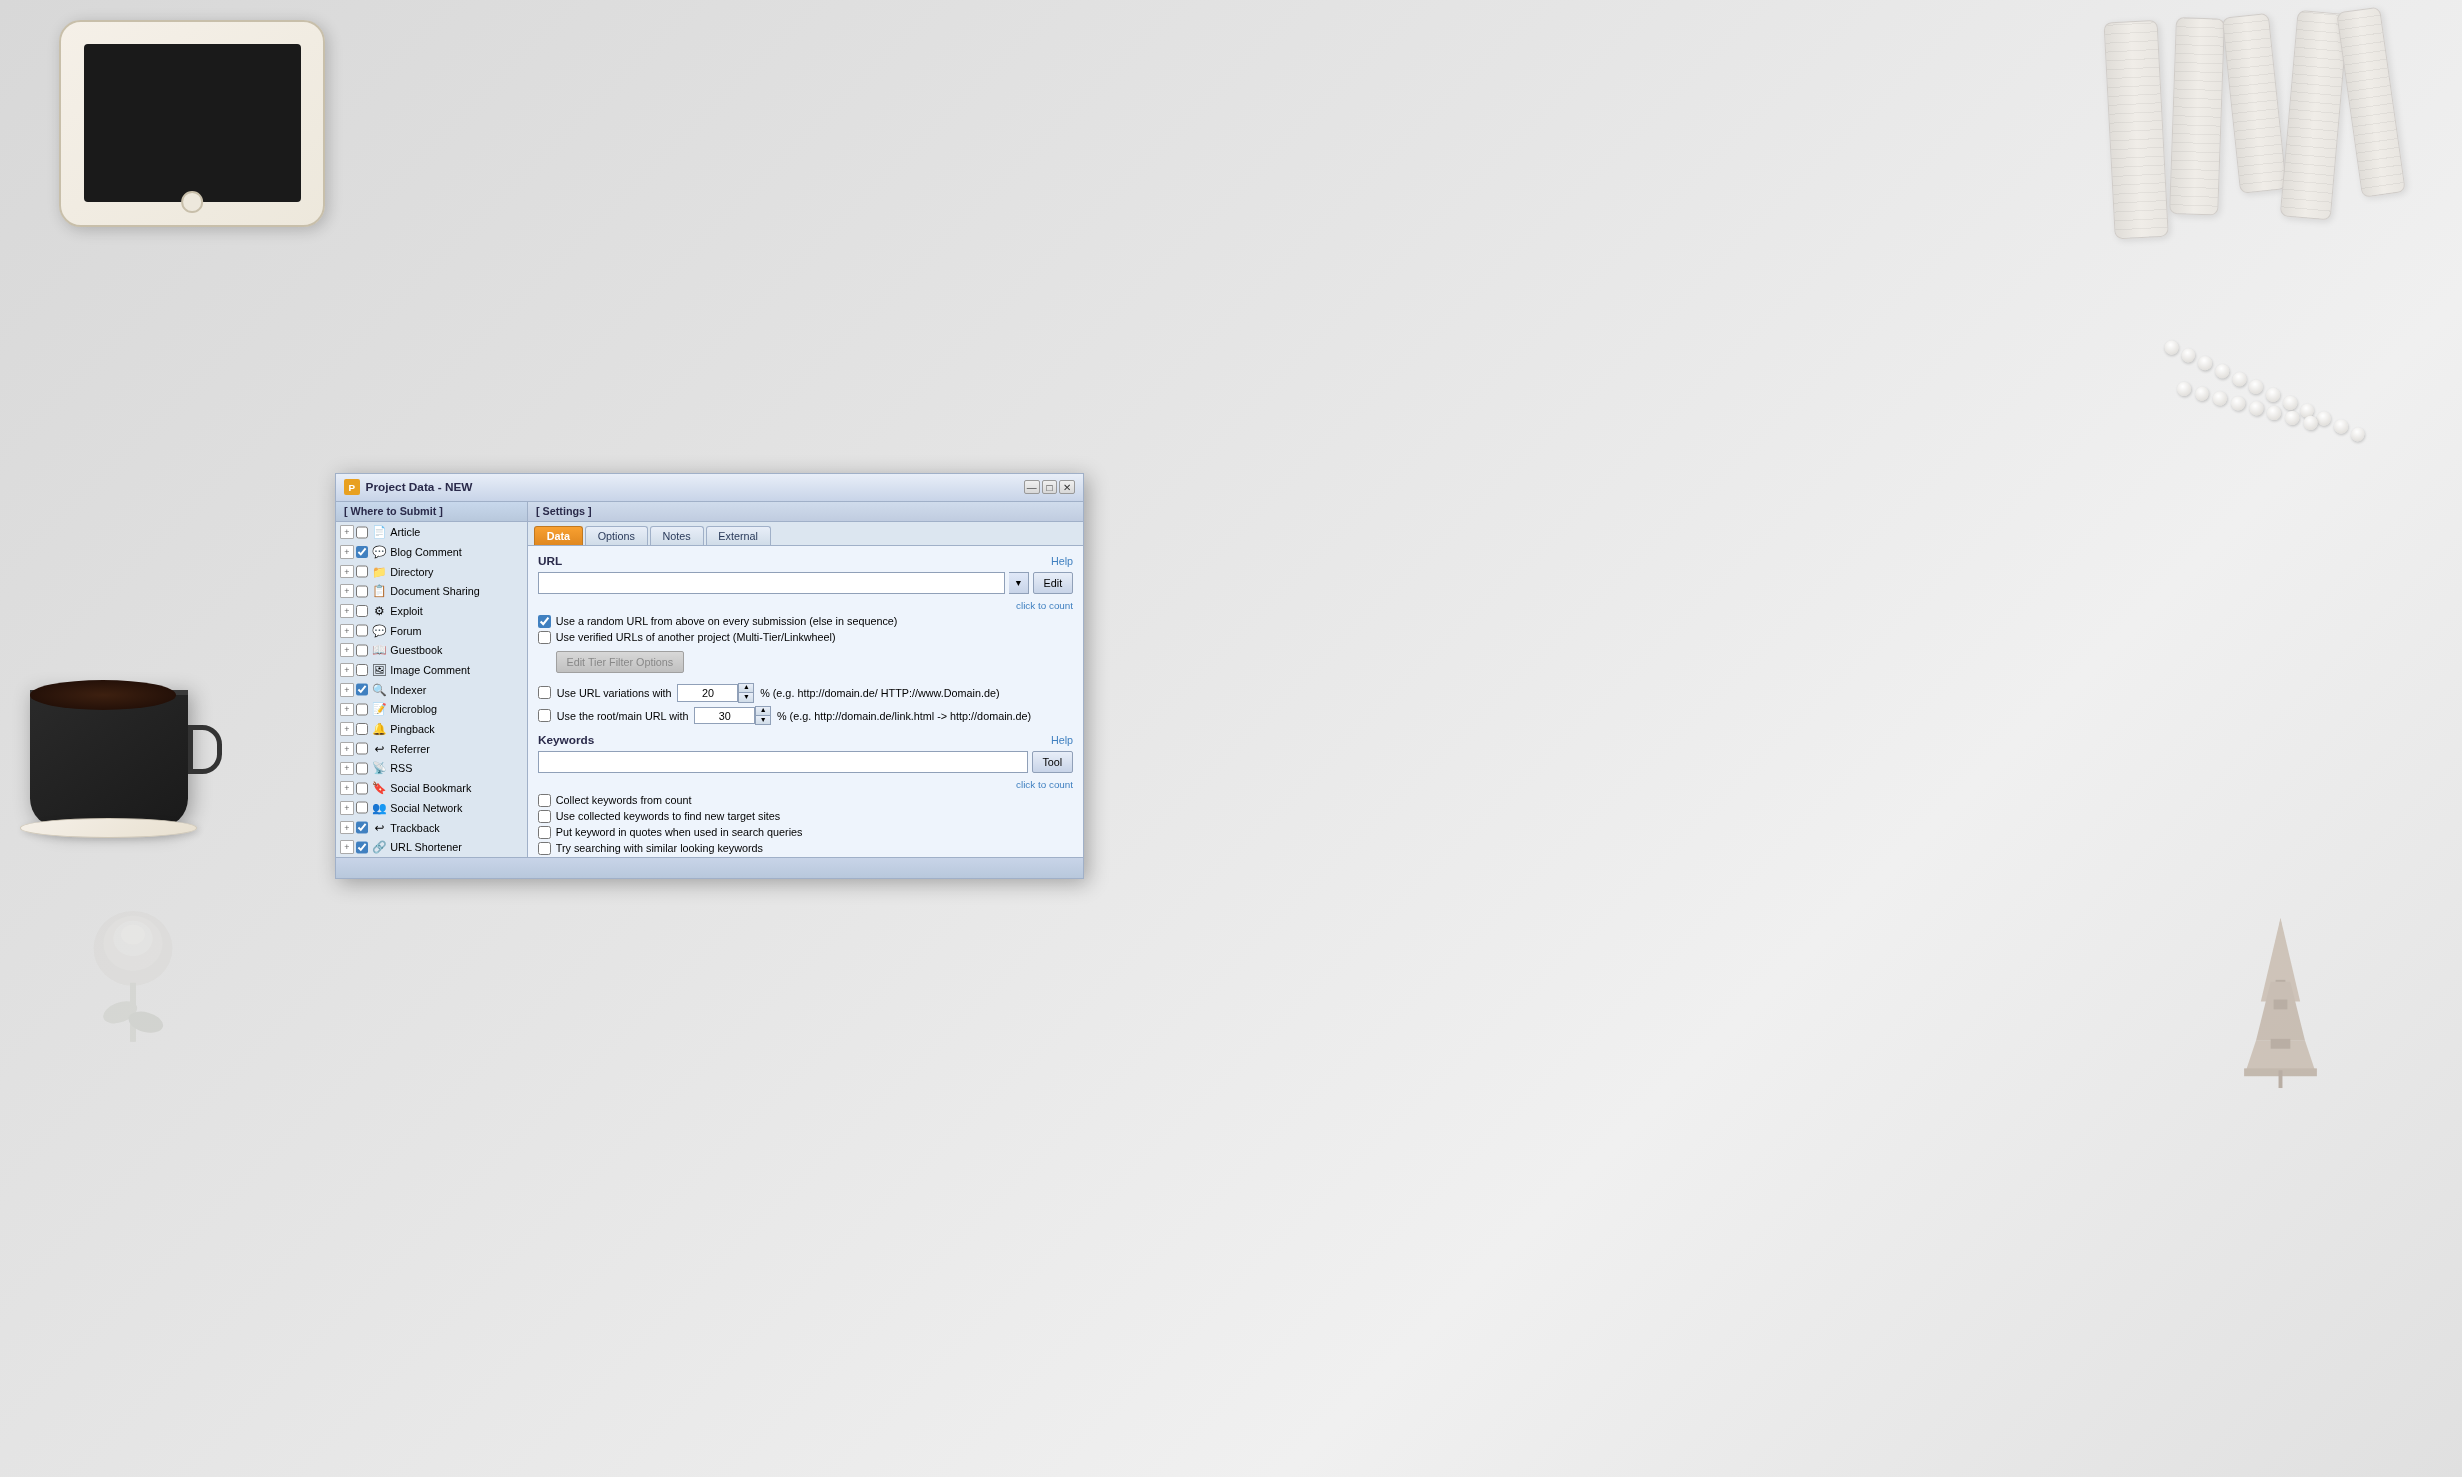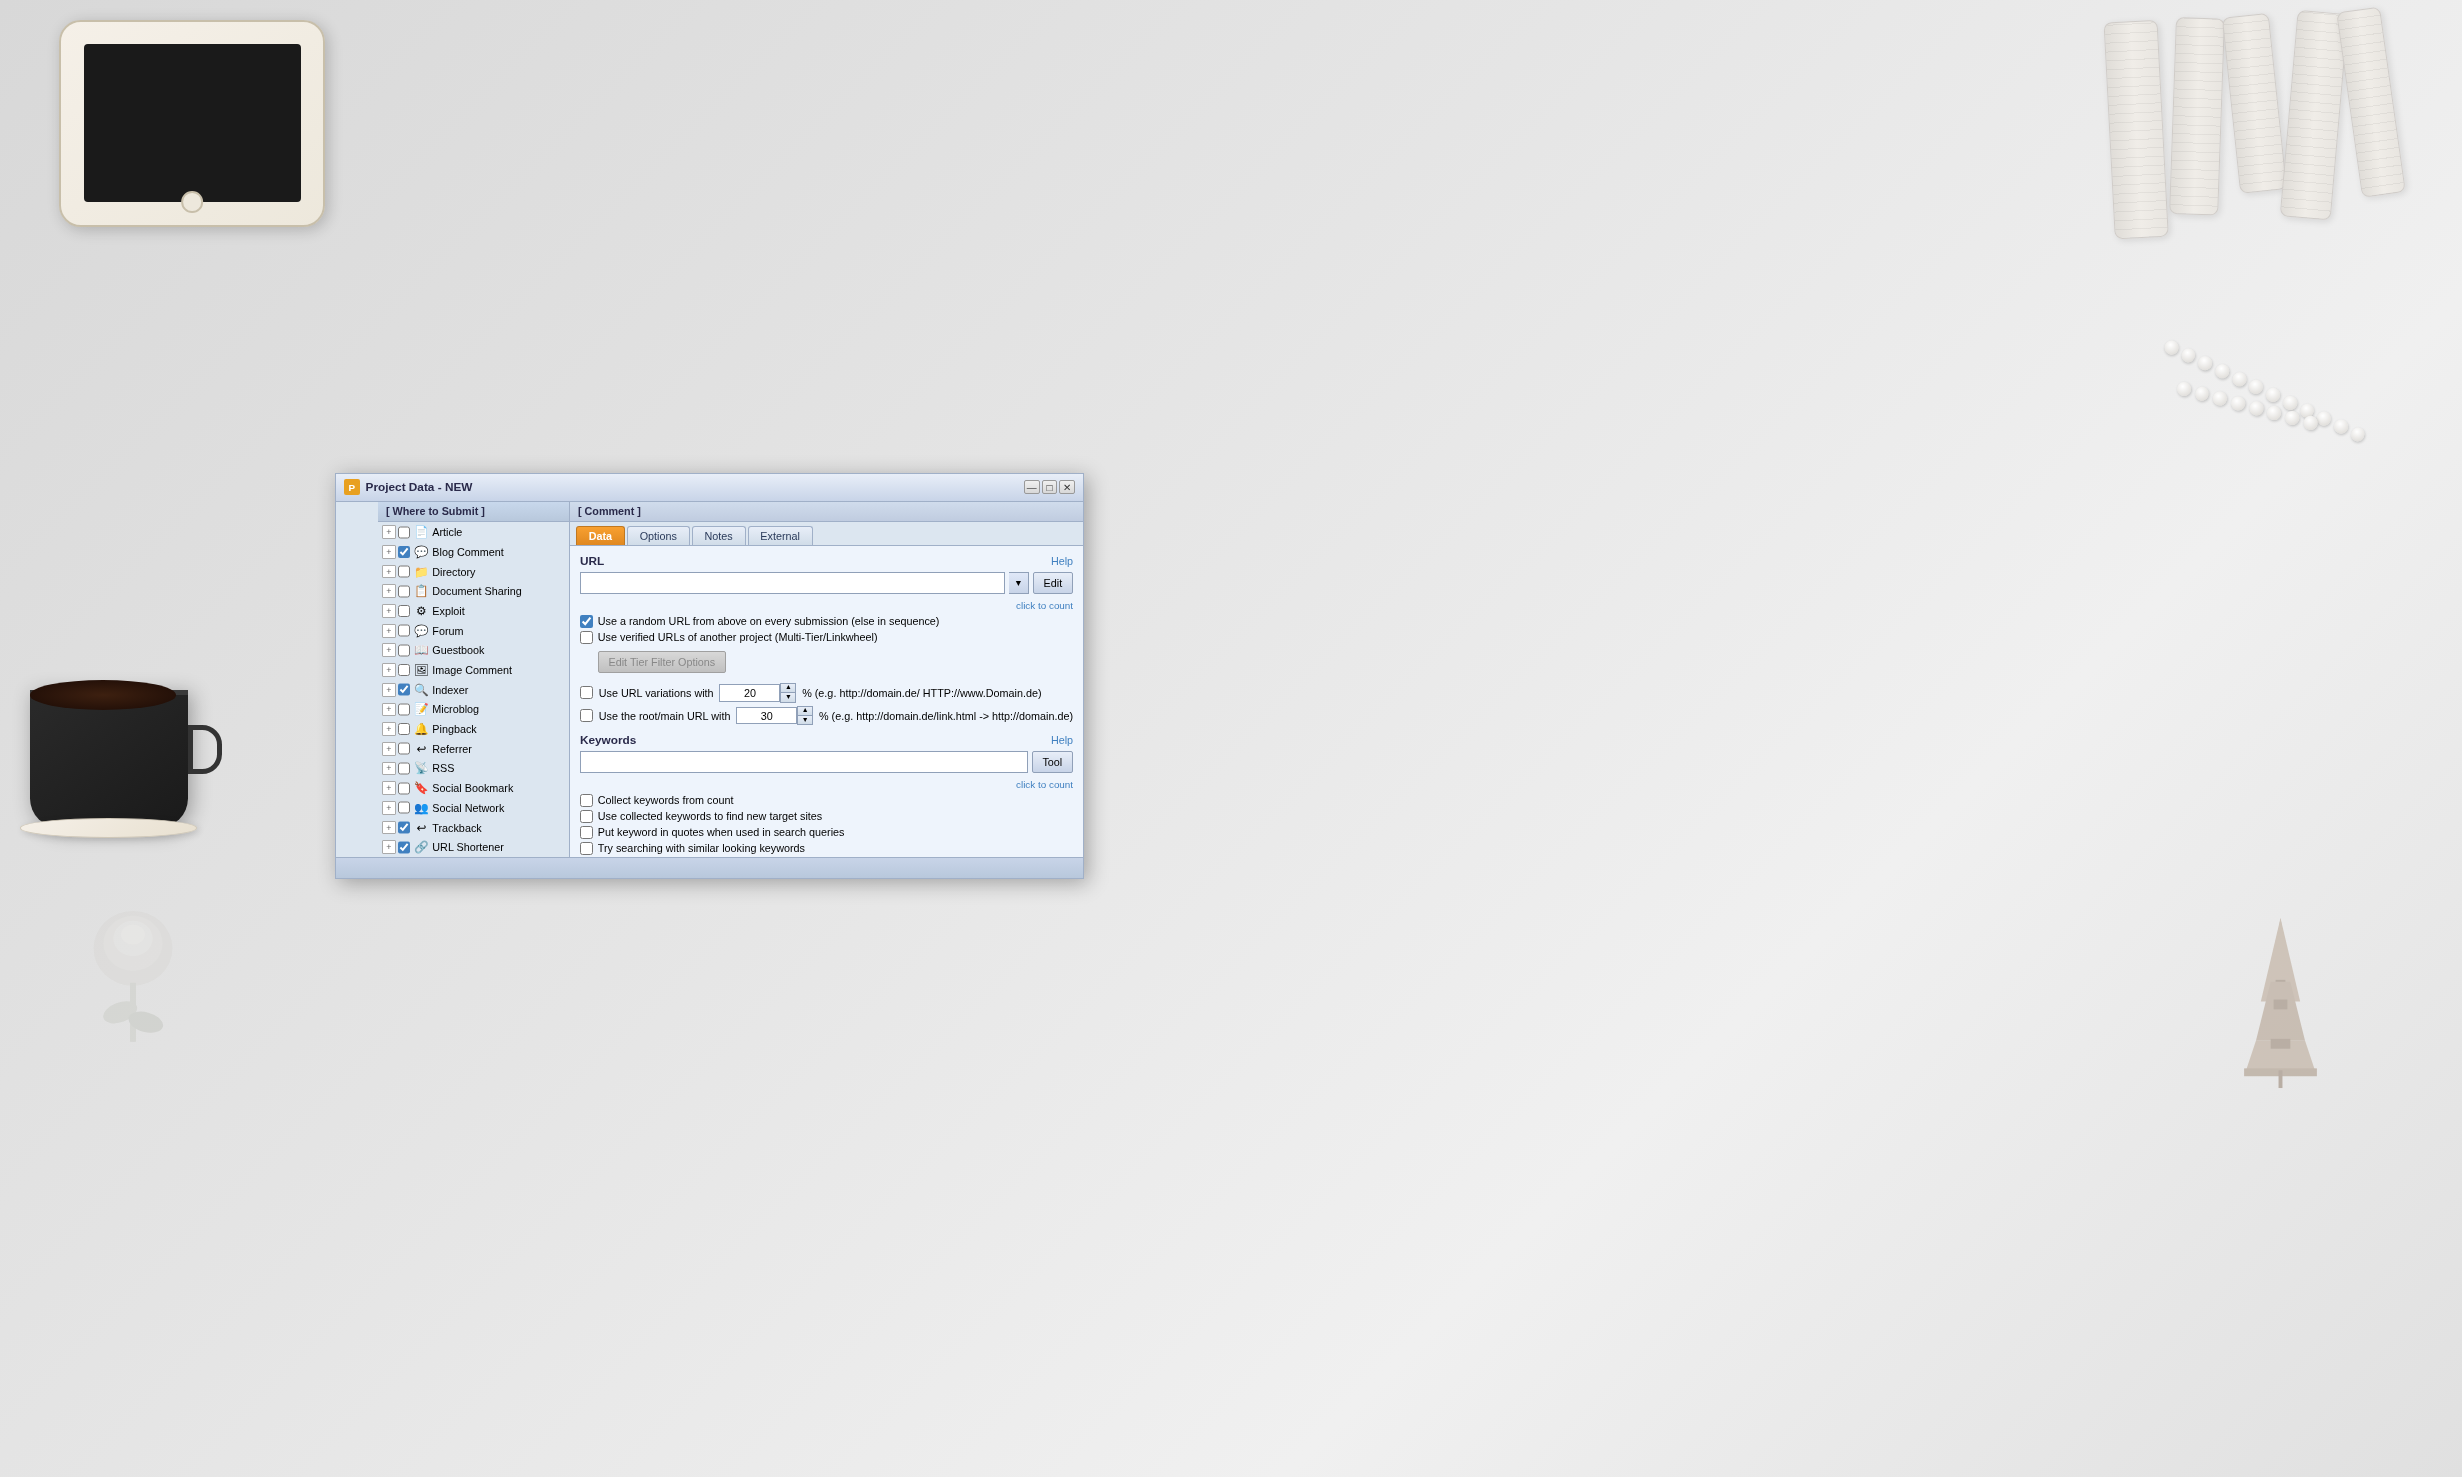--- a/index.html
+++ b/index.html
@@ -212,21 +212,20 @@
       justify-content: center;
       font-size: 9.9px;
       cursor: pointer;
       color: #333;
     }
 
     
     .window-content {
       display: flex;
       height: 355px;
-      padding-left: 42px;
     }
 
     
     .left-panel {
       width: 192px;
       background: #dce6f0;
       border-right: 1px solid #a0b0c8;
       overflow-y: auto;
       flex-shrink: 0;
     }
@@ -690,21 +689,21 @@
           <div class="tree-item">
             <div class="tree-expand">+</div>
             <input type="checkbox" class="tree-checkbox" checked="" style="">
             <span class="tree-icon">🔗</span>
             <span class="tree-label">URL Shortener</span>
           </div>
         </div>
     </div>
 
     <div class="right-panel">
-      <div class="settings-header">[ Comment ]</div>
+      <div class="settings-header">[ Settings ]</div>
 
       <div class="tabs-bar">
         <div id="tabs-container" style="display: flex; gap: 2px;">
             <div class="tab active">Data</div>
             <div class="tab">Options</div>
             <div class="tab">Notes</div>
             <div class="tab">External</div>
           </div>
       </div>
 

